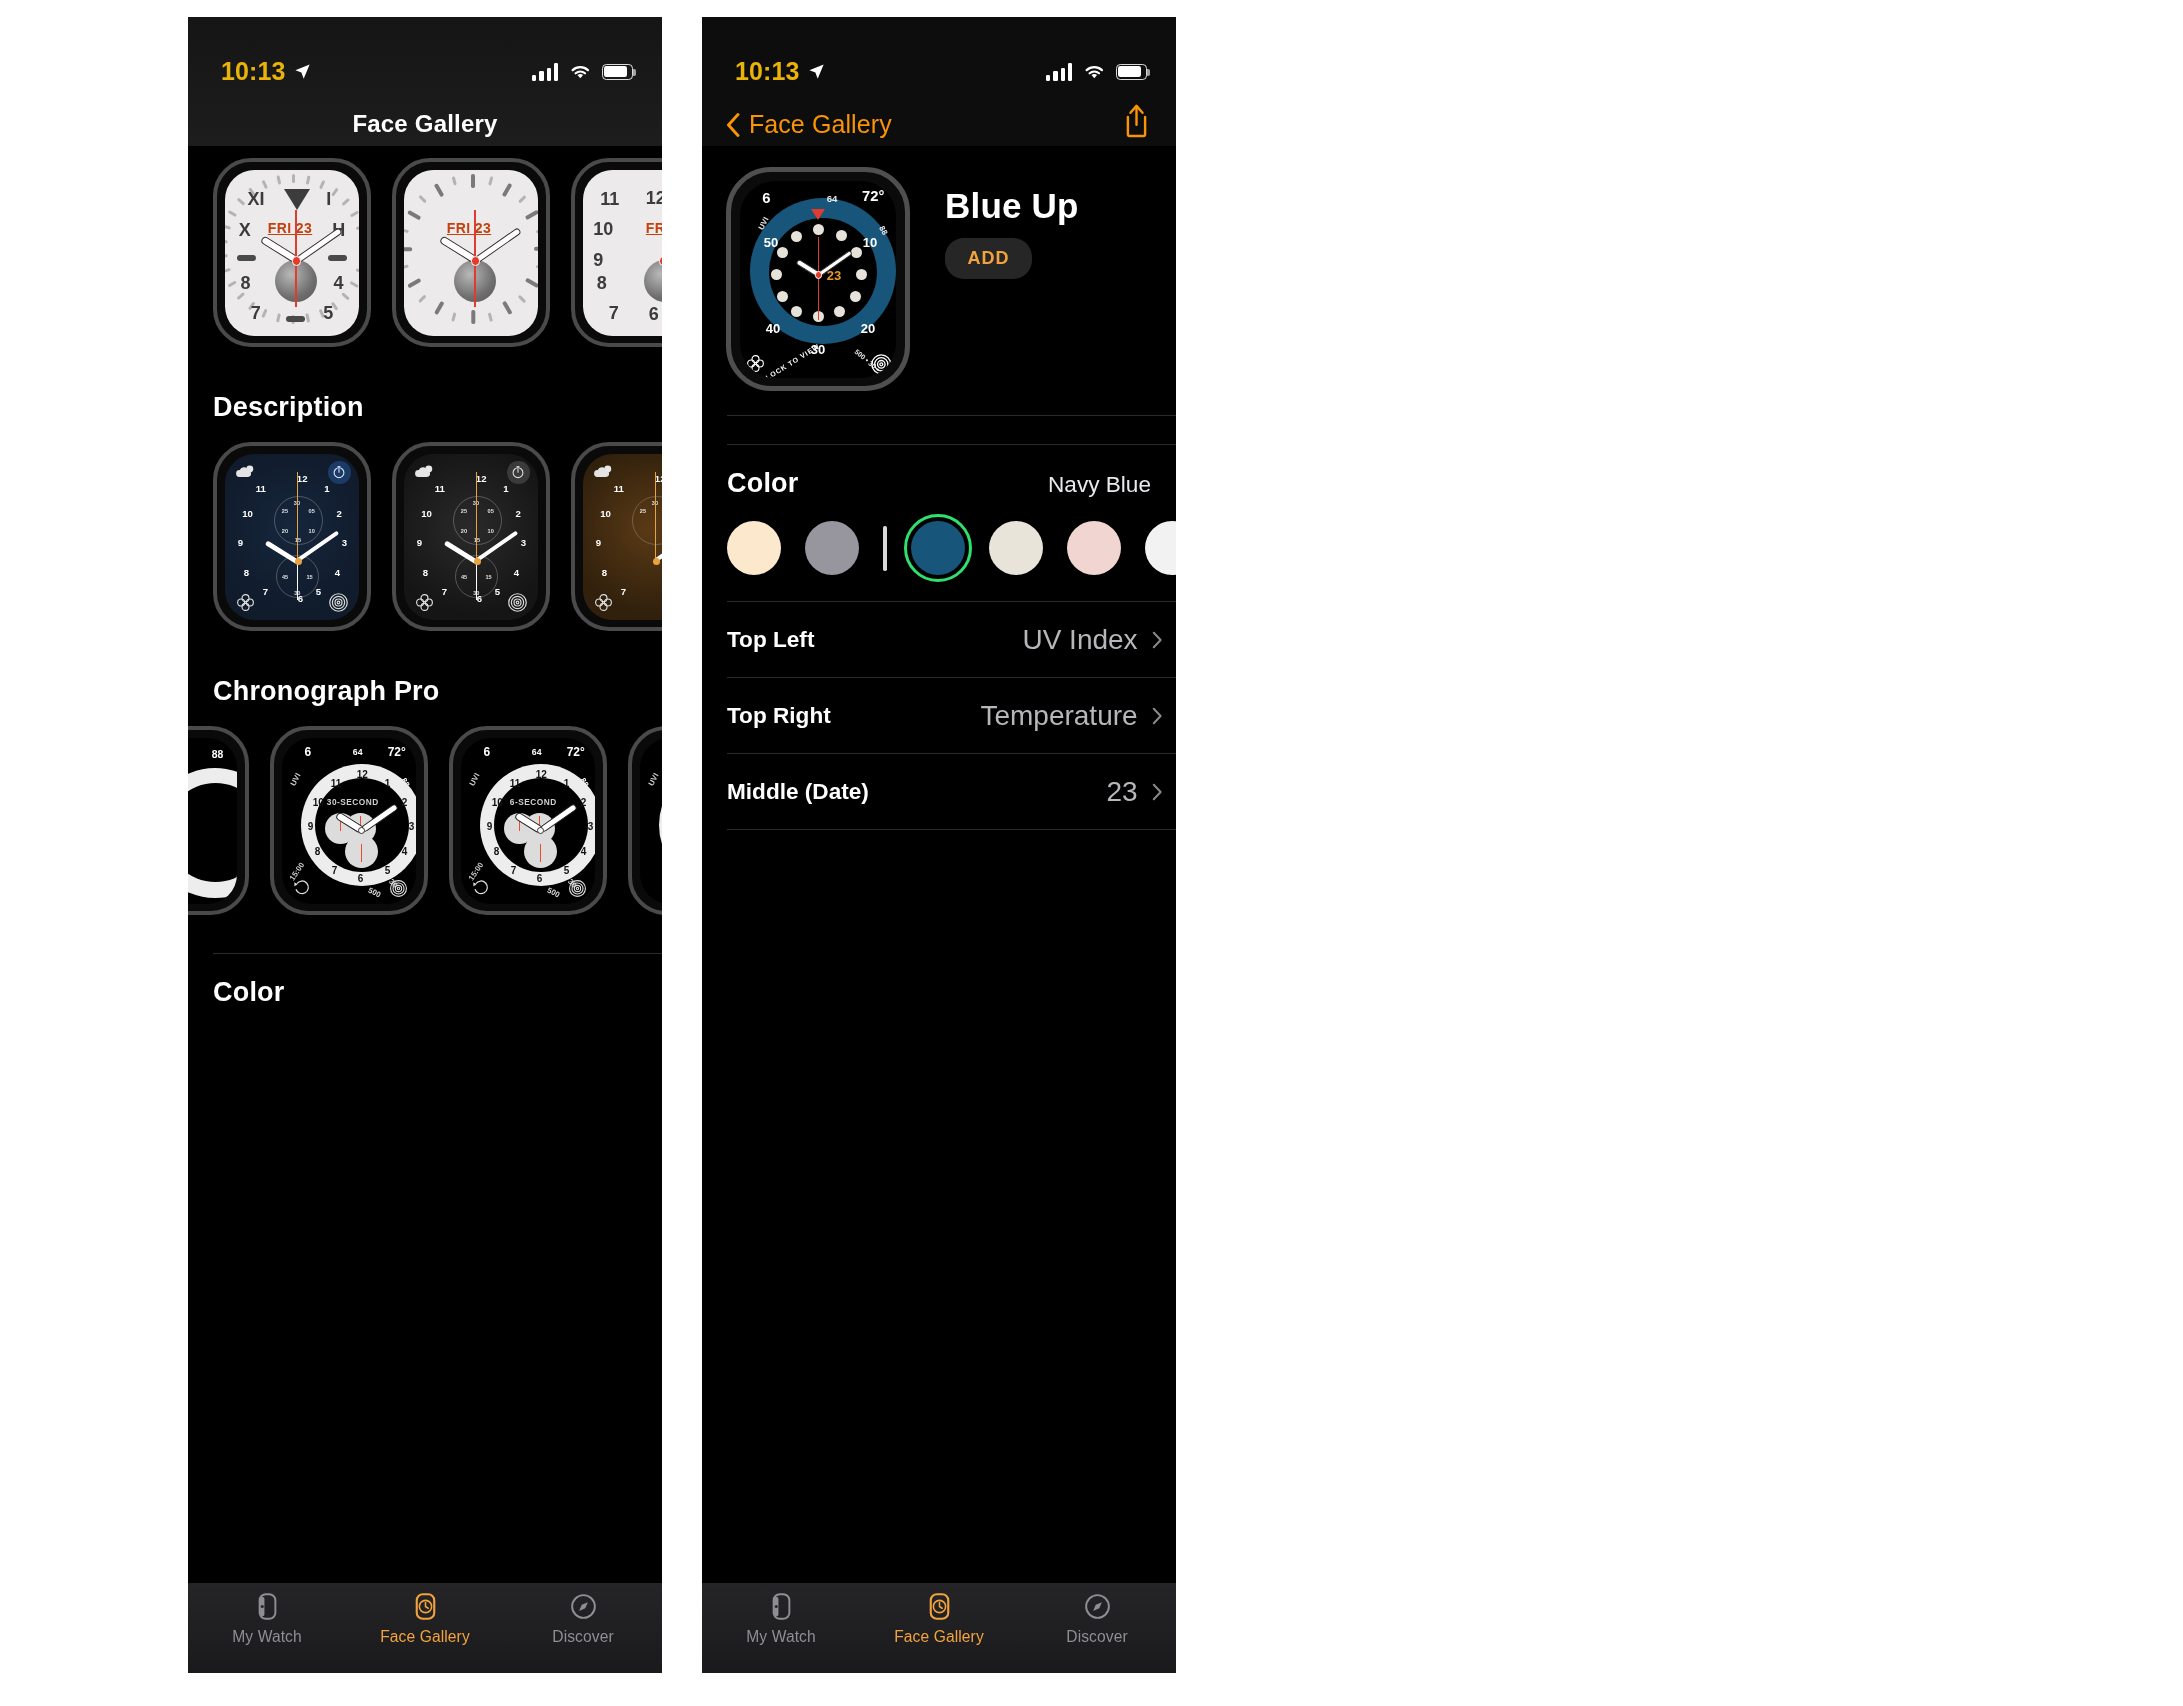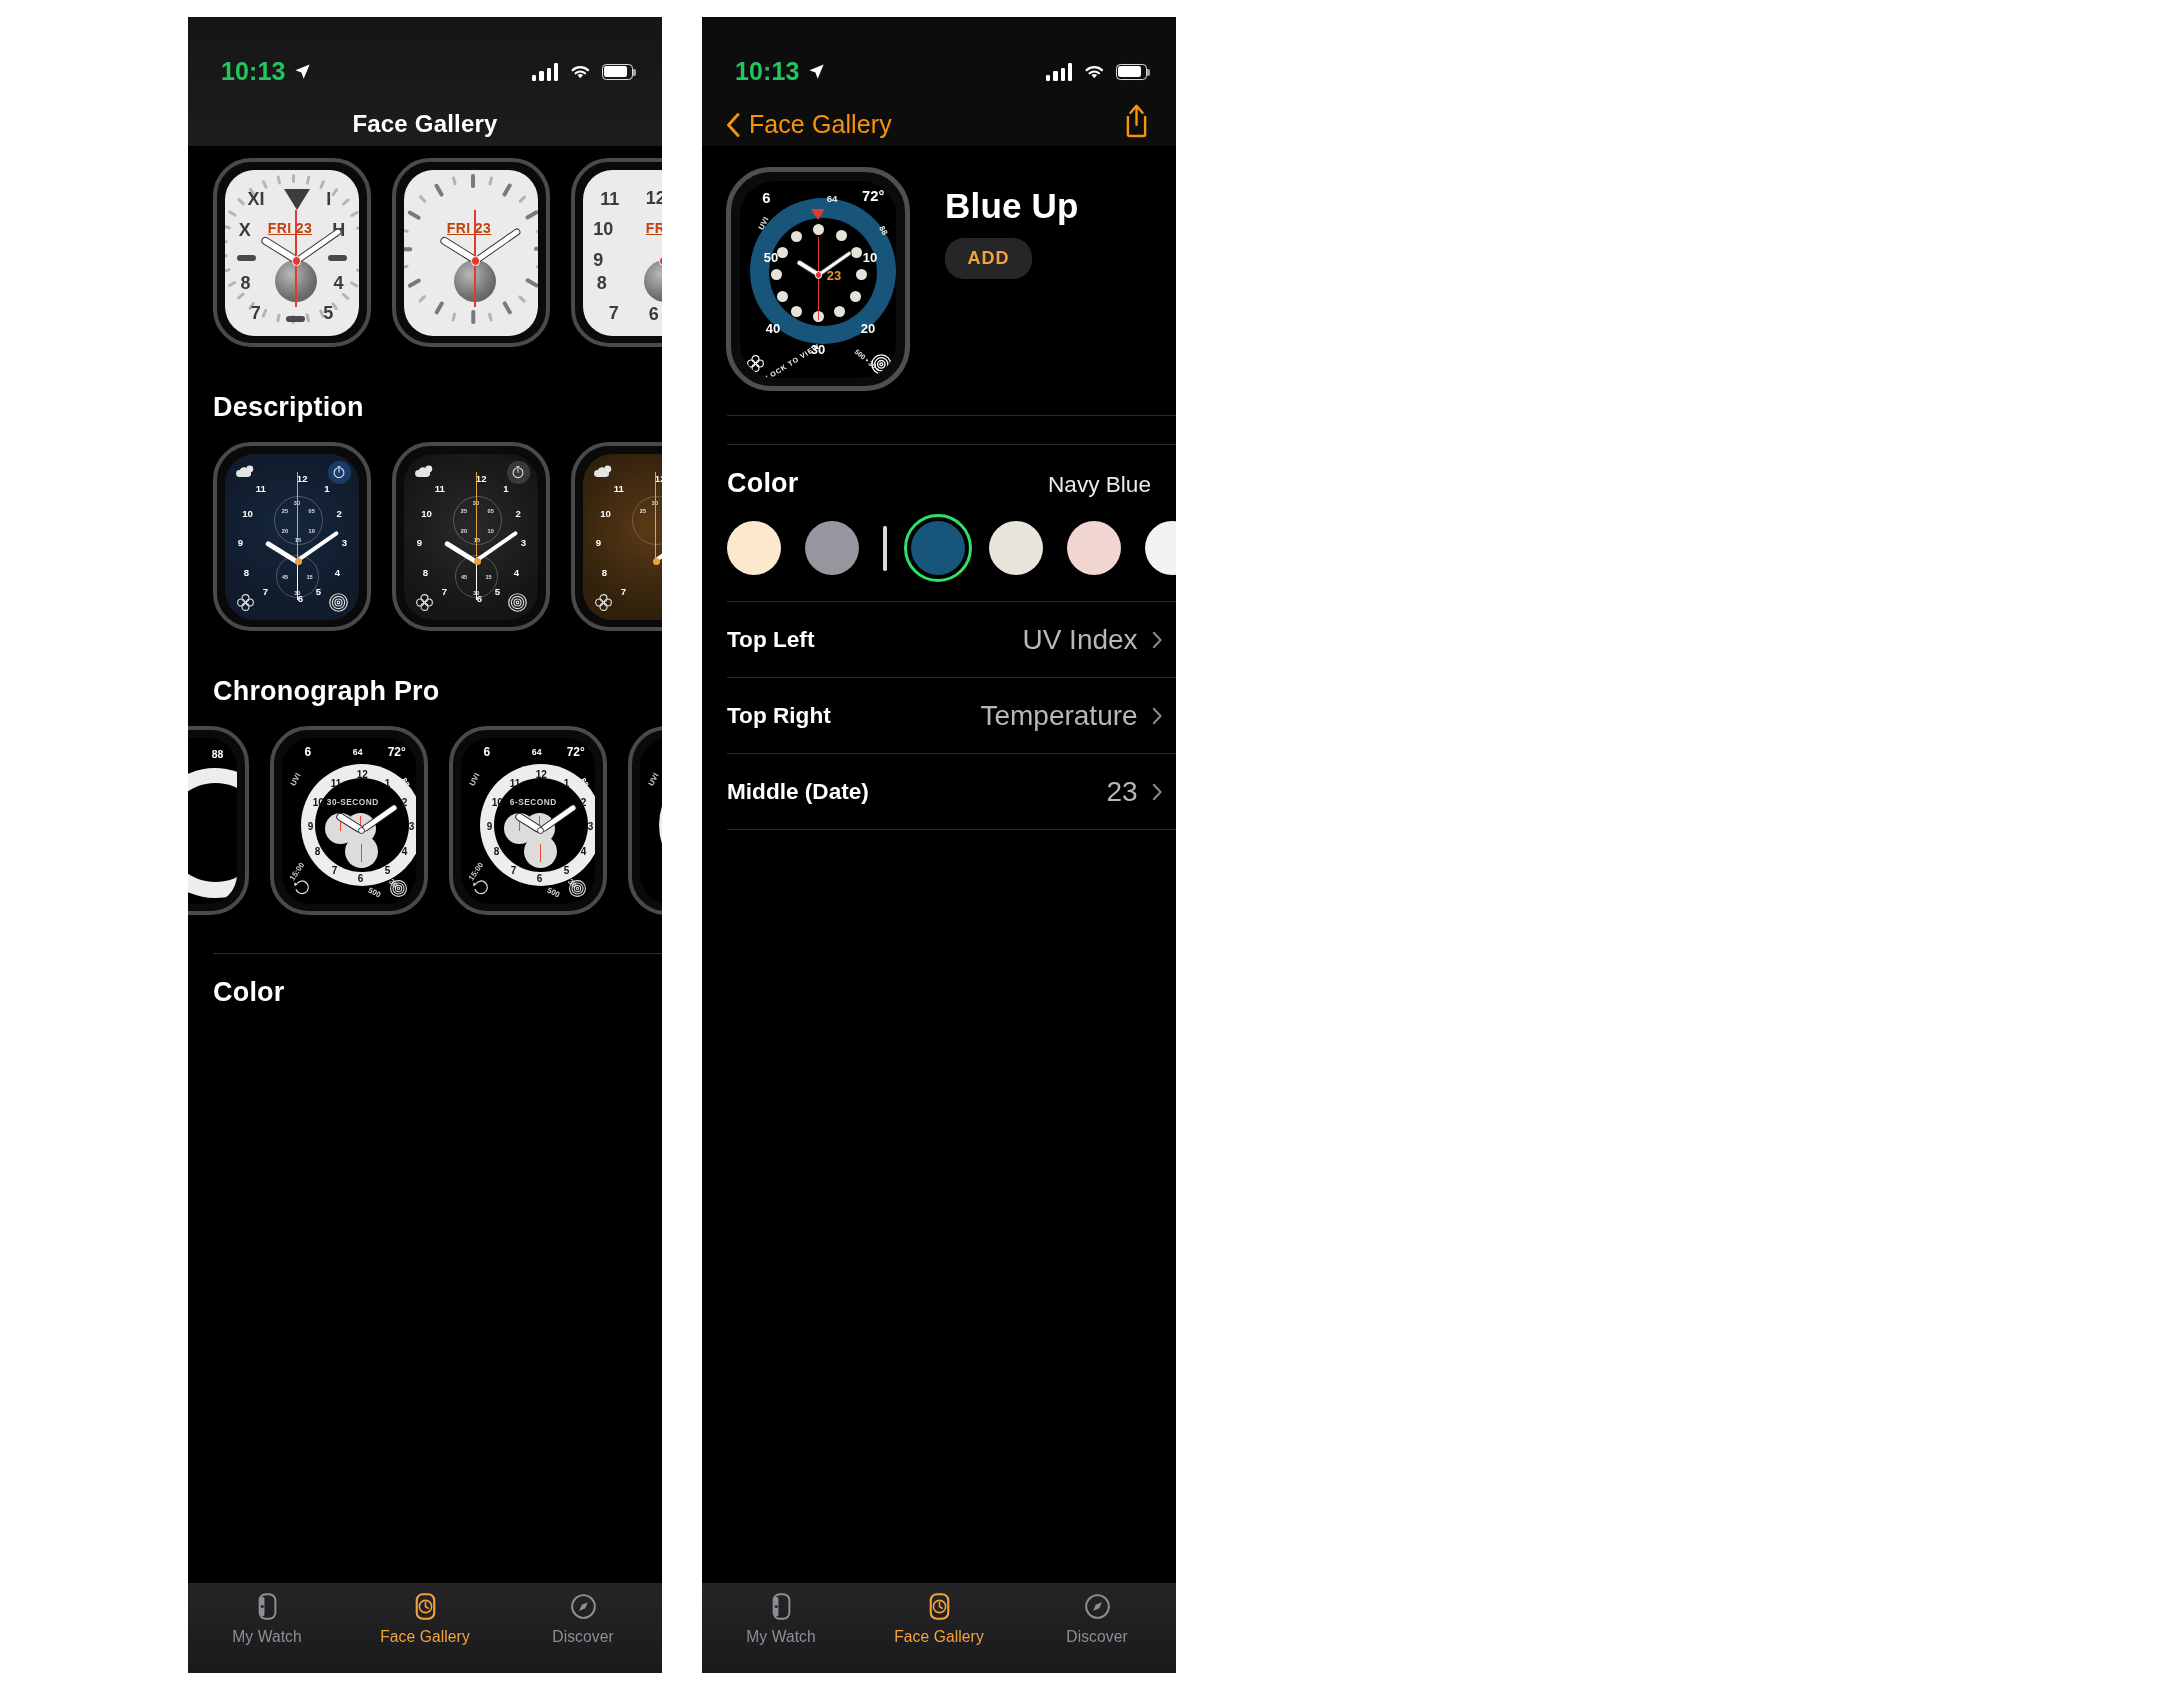--- a/index.html
+++ b/index.html
@@ -29,21 +29,21 @@
 
   
   .statusbar {
     position: absolute; top: 0; left: 0; right: 0;
     height: 83px;
     display: flex; align-items: center; justify-content: space-between;
     padding: 26px 29.5px 0 33px;
     z-index: 40;
   }
   .sb-left { display:flex; align-items:center; gap:7.8px; }
-  .sb-time { color:#22c55e; font-size:25px; font-weight:600; letter-spacing:0.1px; }
+  .sb-time { color:#eab308; font-size:25px; font-weight:600; letter-spacing:0.1px; }
   .loc-arrow { width:19px; height:19px; }
   .sb-right { display:flex; align-items:center; gap:10.4px; }
   .bars { display:flex; align-items:flex-end; gap:3px; height:17.4px; }
   .bars i { display:block; width:4.3px; background:#fff; border-radius:1.3px; }
   .bars i:nth-child(1){ height:6px; }
   .bars i:nth-child(2){ height:9.6px; }
   .bars i:nth-child(3){ height:13px; }
   .bars i:nth-child(4){ height:17.4px; }
   .wifi { width:22.6px; height:17.4px; }
   .batt { position:relative; width:31px; height:16.5px; border:1.7px solid rgba(255,255,255,.85); border-radius:4.3px; }
@@ -132,21 +132,21 @@
 
   
   .bigwatch {
     position:absolute; left:24px; top:21px;
     width:184px; height:224px; border-radius:45px;
     background:#0b0b0b; border:5.2px solid #4f4f4f; overflow:hidden;
   }
   .cu-screen { position:absolute; inset:8.7px; border-radius:35px; background:#000; overflow:hidden; }
   .cu-bezel { position:absolute; border-radius:50%; background:#17567a; }
   .cu-bezel-in { position:absolute; border-radius:50%; background:#000; }
-  .cu-num { position:absolute; color:#fff; font-weight:700; font-size:13px;margin-top:15px; }
+  .cu-num { position:absolute; color:#fff; font-weight:700; font-size:13px; }
   .cu-dot { position:absolute; width:11.3px; height:11.3px; border-radius:50%; background:#e6e2da; }
   .cu-date { position:absolute; color:#e8972b; font-size:13px; font-weight:700; }
   .cu-tri { position:absolute; width:0;height:0; border-left:7.8px solid transparent;border-right:7.8px solid transparent;border-top:11.3px solid #e03b2e; }
   .cu-hand { position:absolute; background:#fff; border:1.3px solid #333; border-radius:3.5px; transform-origin:50% 100%; }
   .cu-sec { position:absolute; width:1.7px; background:#e03b2e; }
   .cu-pivot { position:absolute; width:7.8px;height:7.8px;border-radius:50%;background:#e03b2e;border:1.3px solid #fff; }
   .cu-unlock { position:absolute; color:#fff; font-size:7px; font-weight:700; letter-spacing:0.9px; }
 
   
   .detail-head { position:absolute; left:243px; top:40px; }

